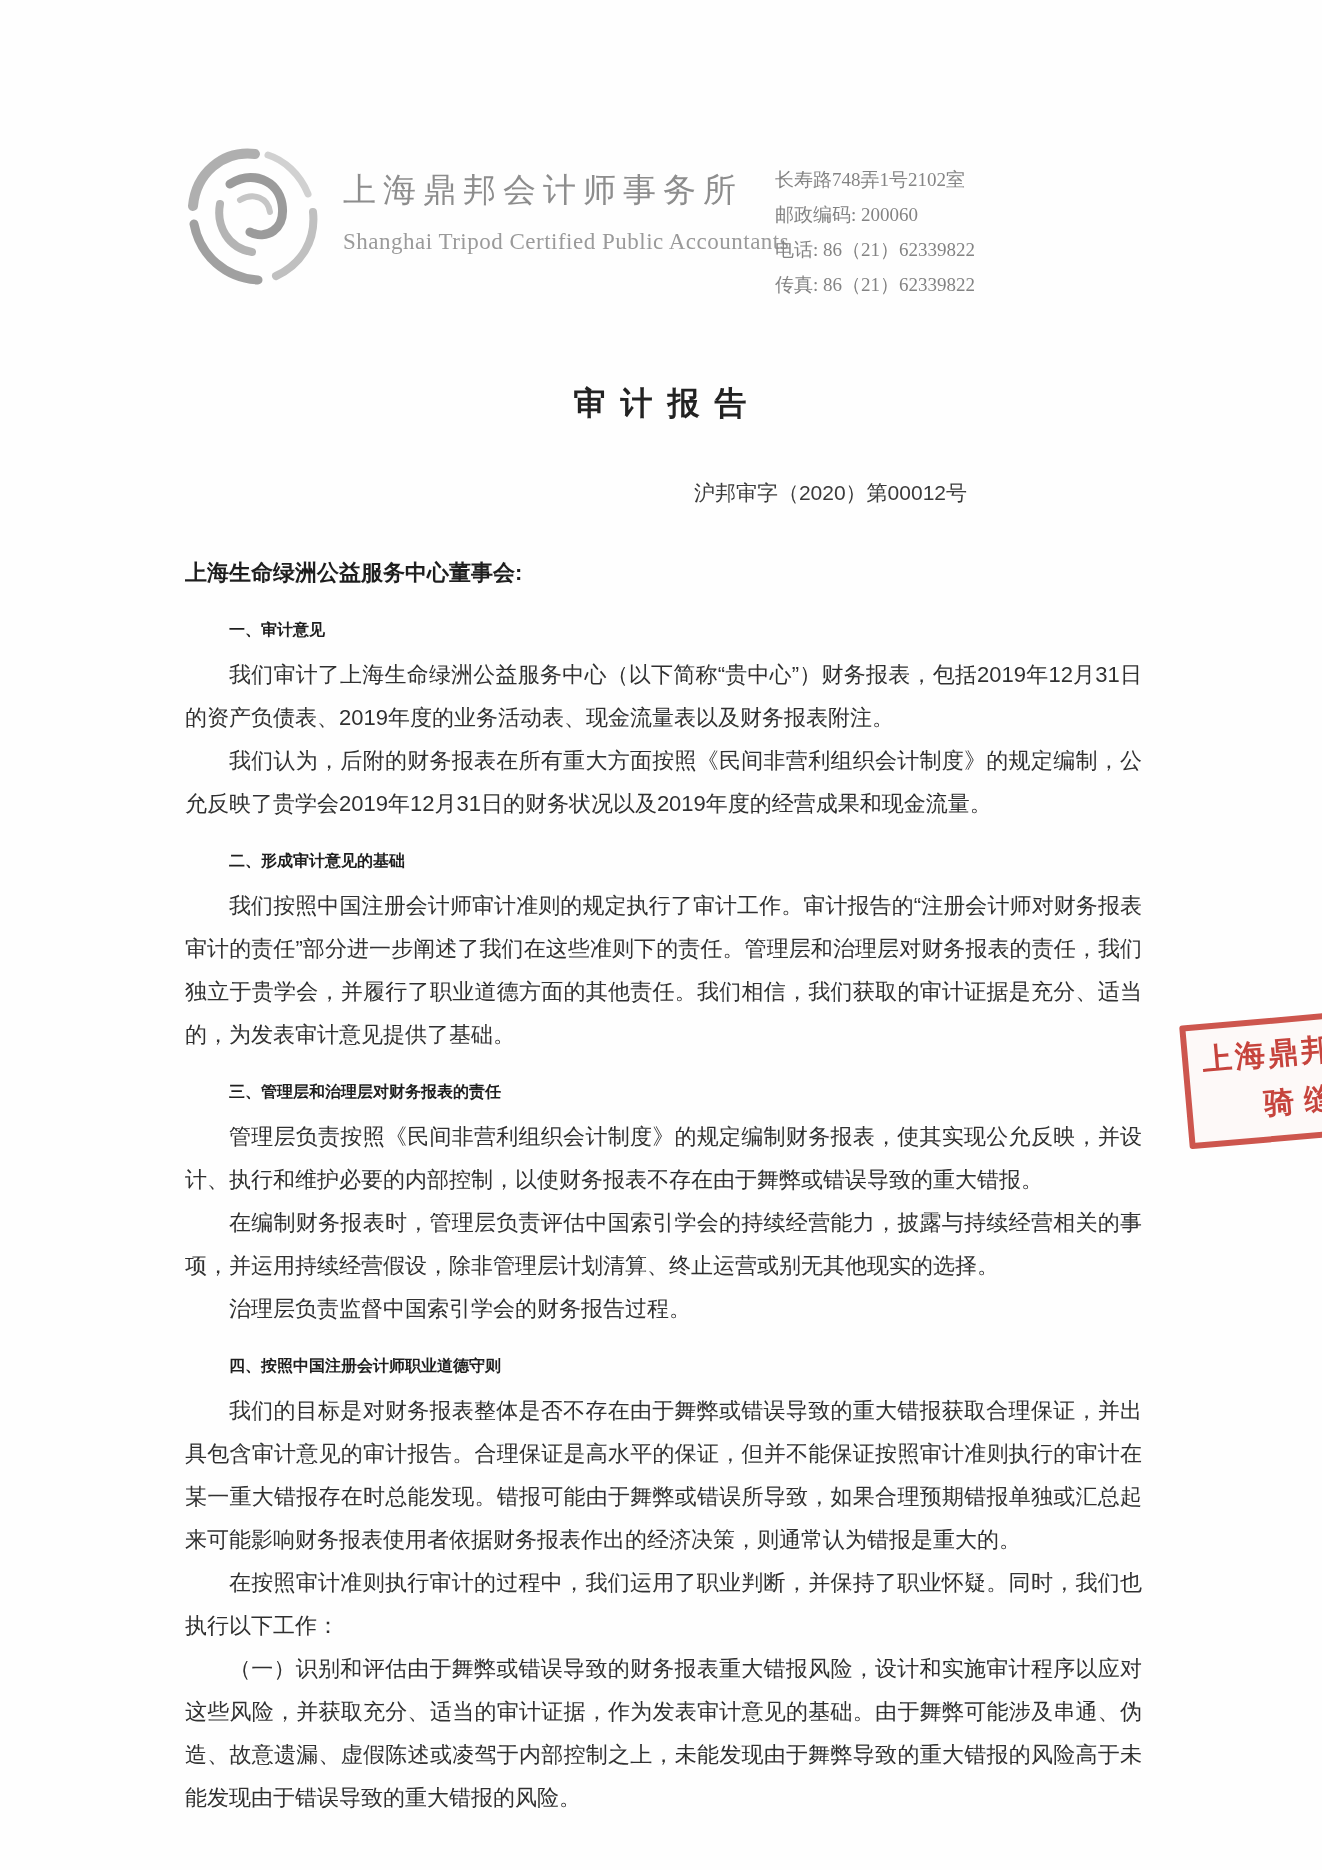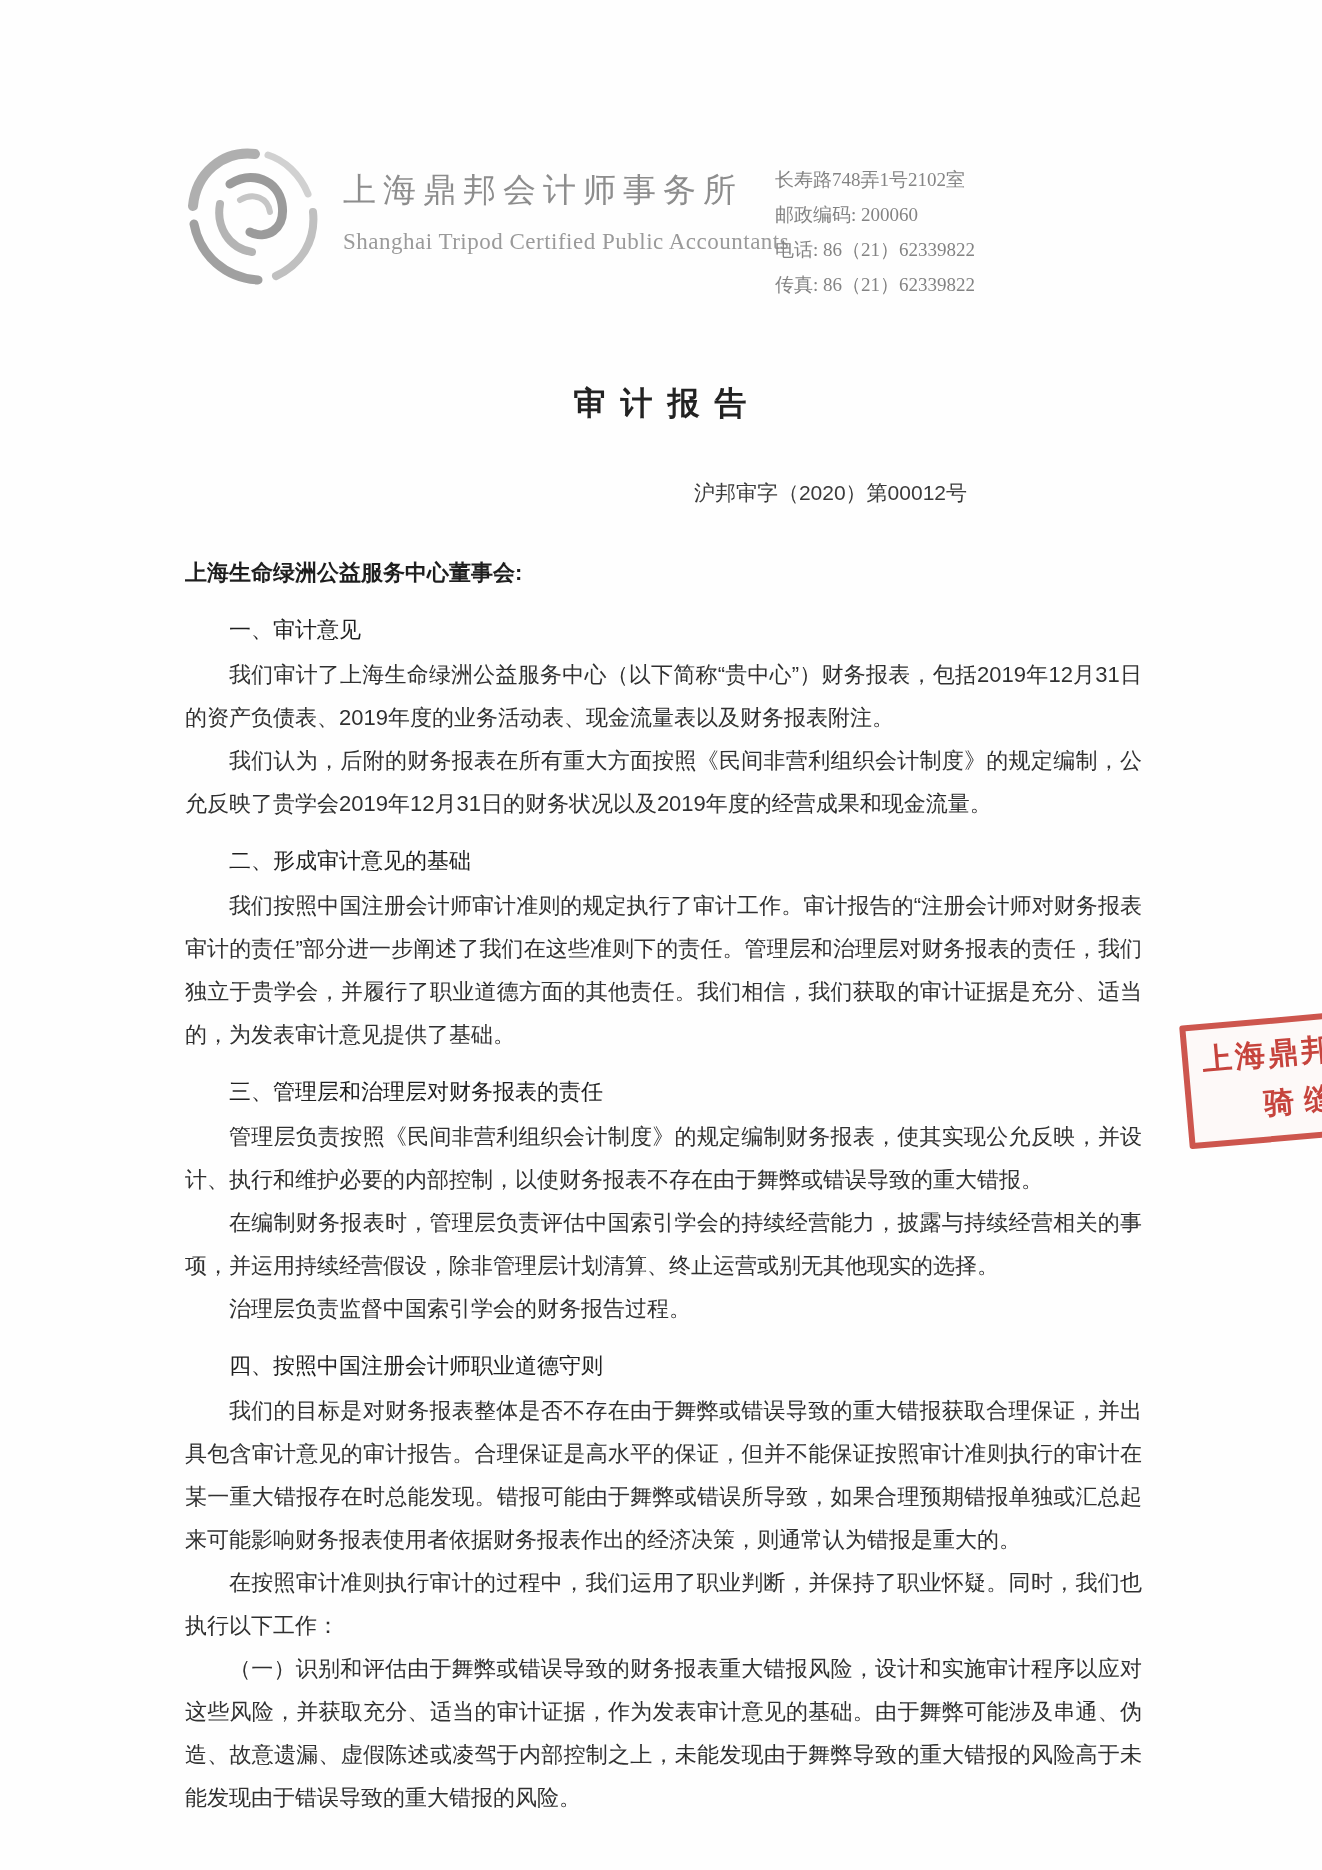--- a/index.html
+++ b/index.html
@@ -84,22 +84,22 @@
     color: #303030;
   }
   .salutation {
     margin: 0 0 2px 0;
     font-weight: bold;
     color: #1e1e1e;
   }
   .sec-heading {
     margin: 14px 0 2px 0;
     padding-left: 44px;
-    font-size: 22px;
-    font-weight: normal;
+    font-size: 16px;
+    font-weight: bold;
     color: #1e1e1e;
   }
   .para {
     margin: 0;
     text-indent: 2em;
   }
   
   .stamp {
     position: absolute;
     top: 1014px;

